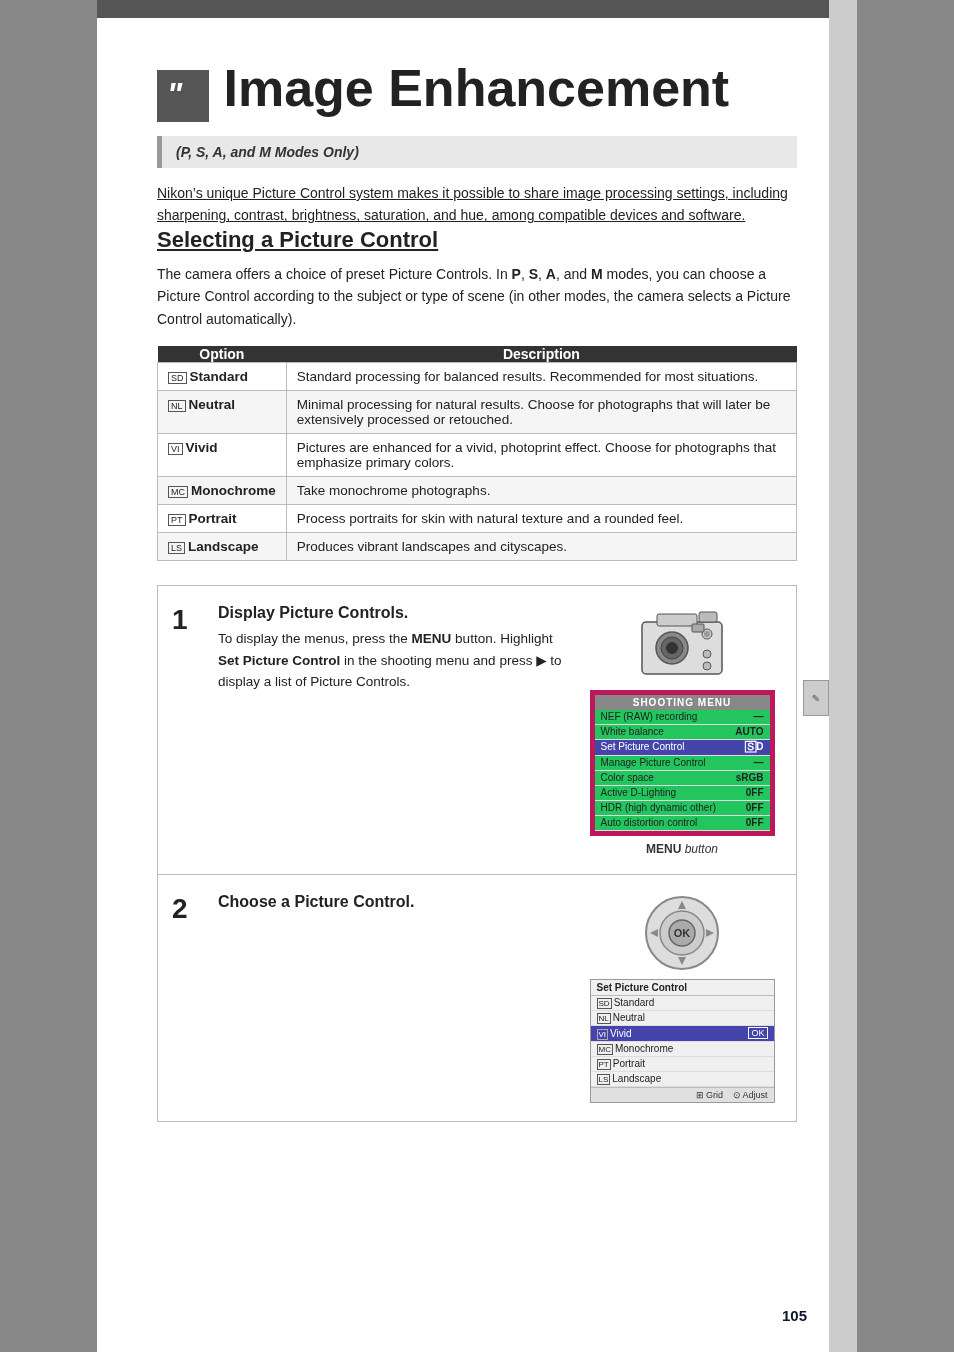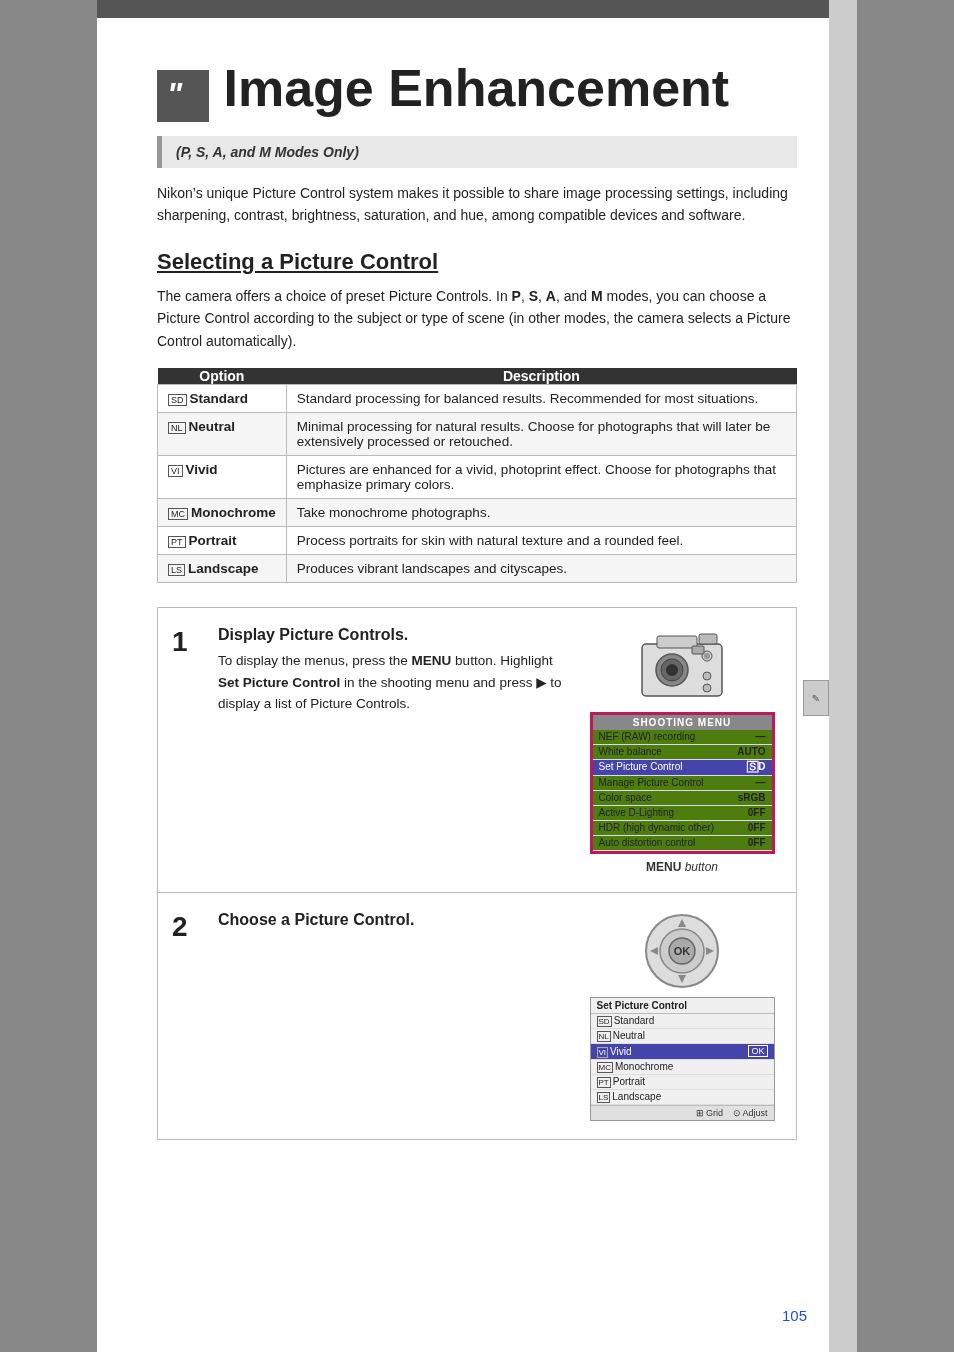--- a/index.html
+++ b/index.html
@@ -83,21 +83,21 @@
     .section-subtitle {
       font-size: 14px;
       font-style: italic;
       font-weight: bold;
       color: #333;
     }
     .intro-text {
       font-size: 14px;
       color: #222;
       line-height: 1.6;
-      margin-bottom: 22px;
+      text-decoration: underline;
     }
     
     .sub-heading {
       font-size: 22px;
       font-weight: bold;
       color: #222;
       text-decoration: underline;
       margin-bottom: 10px;
     }
     .body-text {
@@ -193,23 +193,23 @@
       font-style: normal;
     }
     
     .camera-illus {
       width: 90px;
       height: 80px;
     }
     
     .shooting-menu {
       width: 185px;
-      border: 3px solid #be185d;
-      font-size: 10px;
-      background: #4d7c0f;
+      border: 5px solid #be185d;
+      font-size: 10px;
+      background: #22c55e;
     }
     .shooting-menu-title {
       background: #888;
       color: #fff;
       text-align: center;
       padding: 2px 0;
       font-size: 10px;
       font-weight: bold;
       letter-spacing: 1px;
     }
@@ -270,22 +270,22 @@
       font-size: 9px;
       color: #333;
       border-top: 1px solid #bbb;
     }
     
     .page-number {
       position: absolute;
       bottom: 28px;
       right: 50px;
       font-size: 15px;
-      color: #1d4ed8;
-      font-weight: normal;
+      color: #0f172a;
+      font-weight: bold;
       margin-top: 41px;
     }
     
     .page-tab {
       position: absolute;
       right: 28px;
       top: 680px;
       width: 26px;
       height: 36px;
       background: #ccc;

